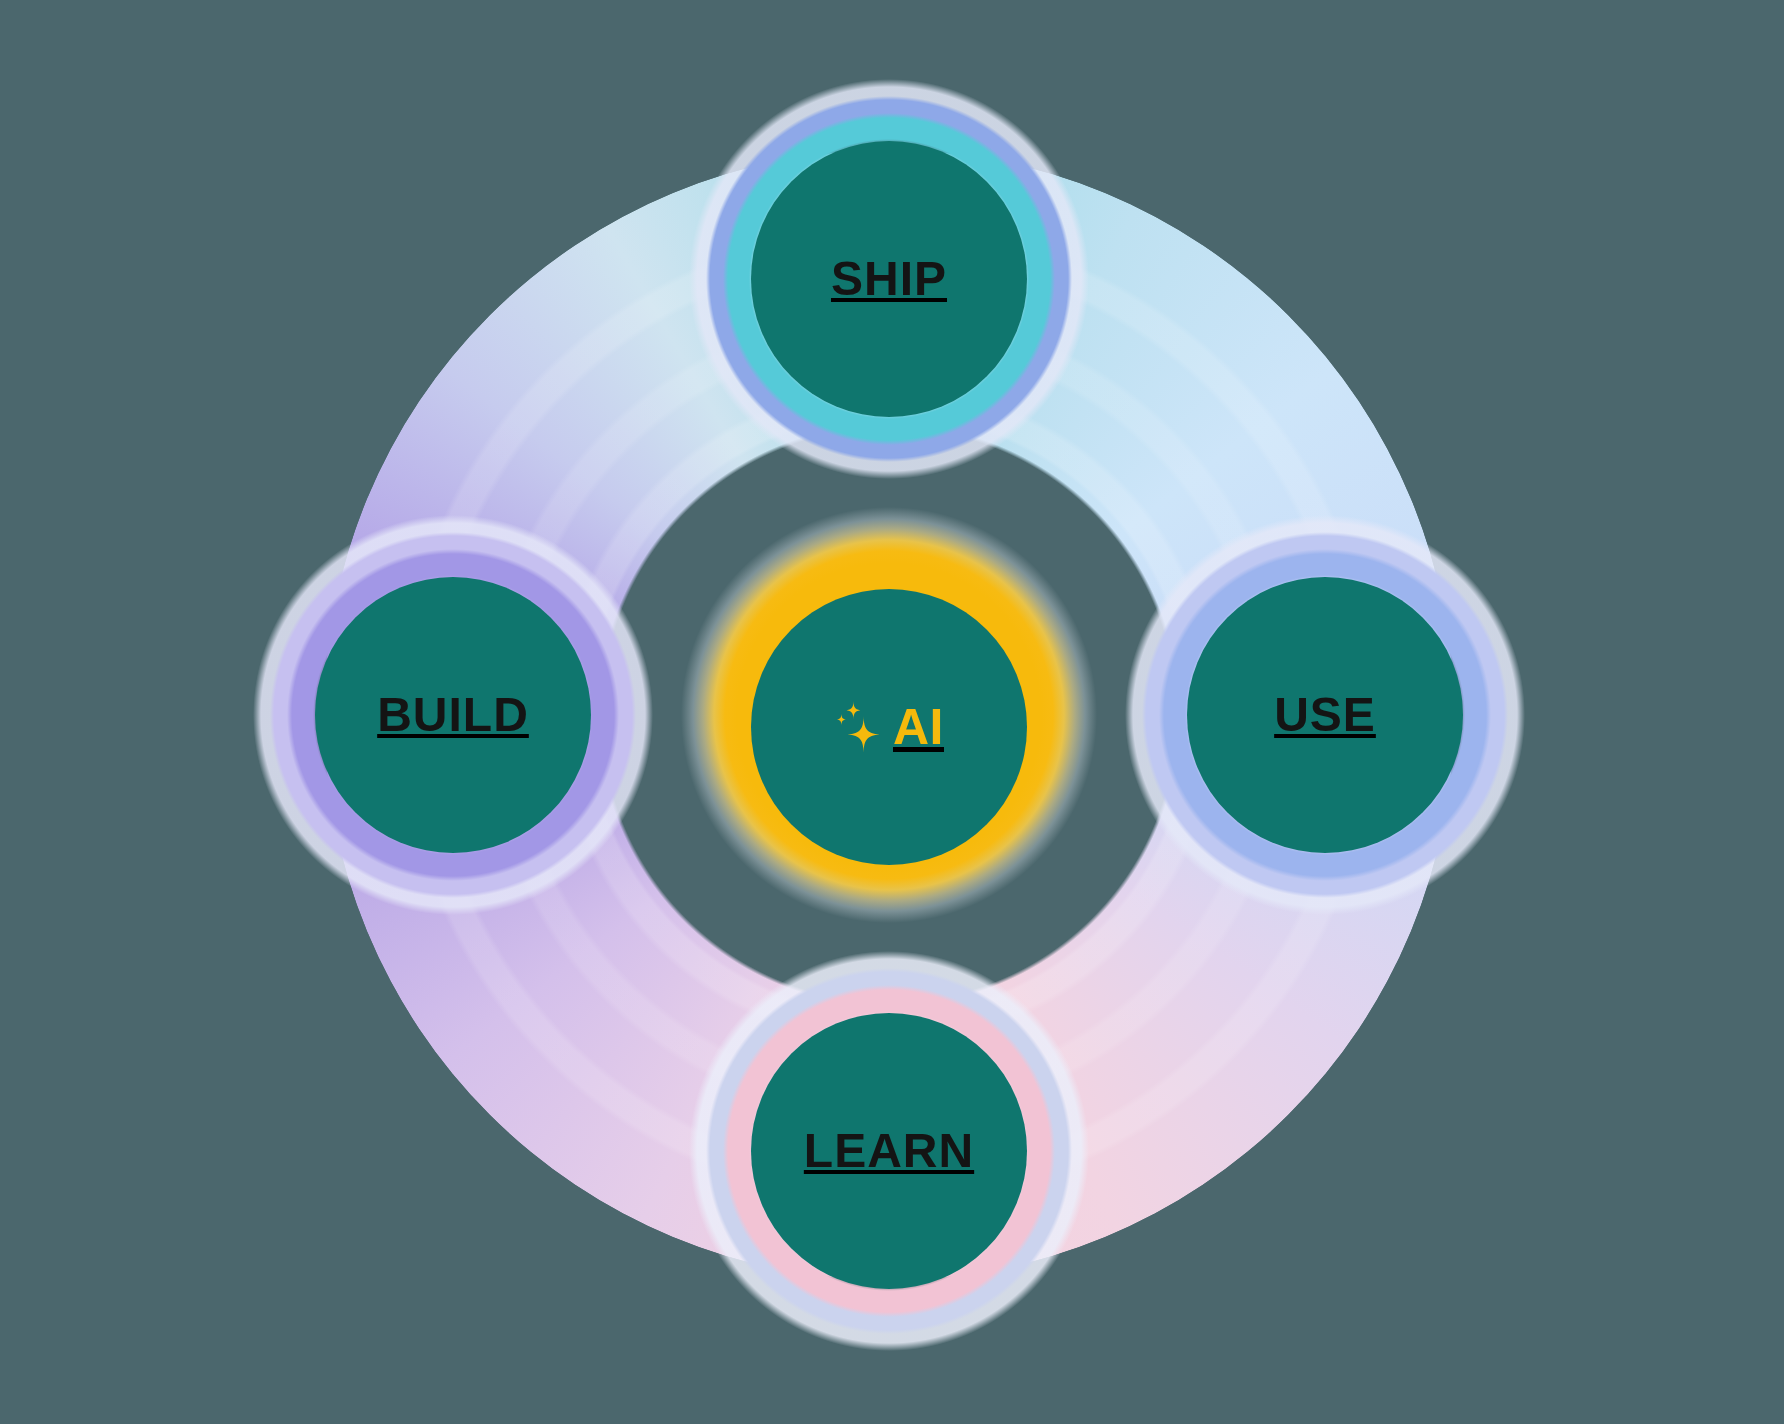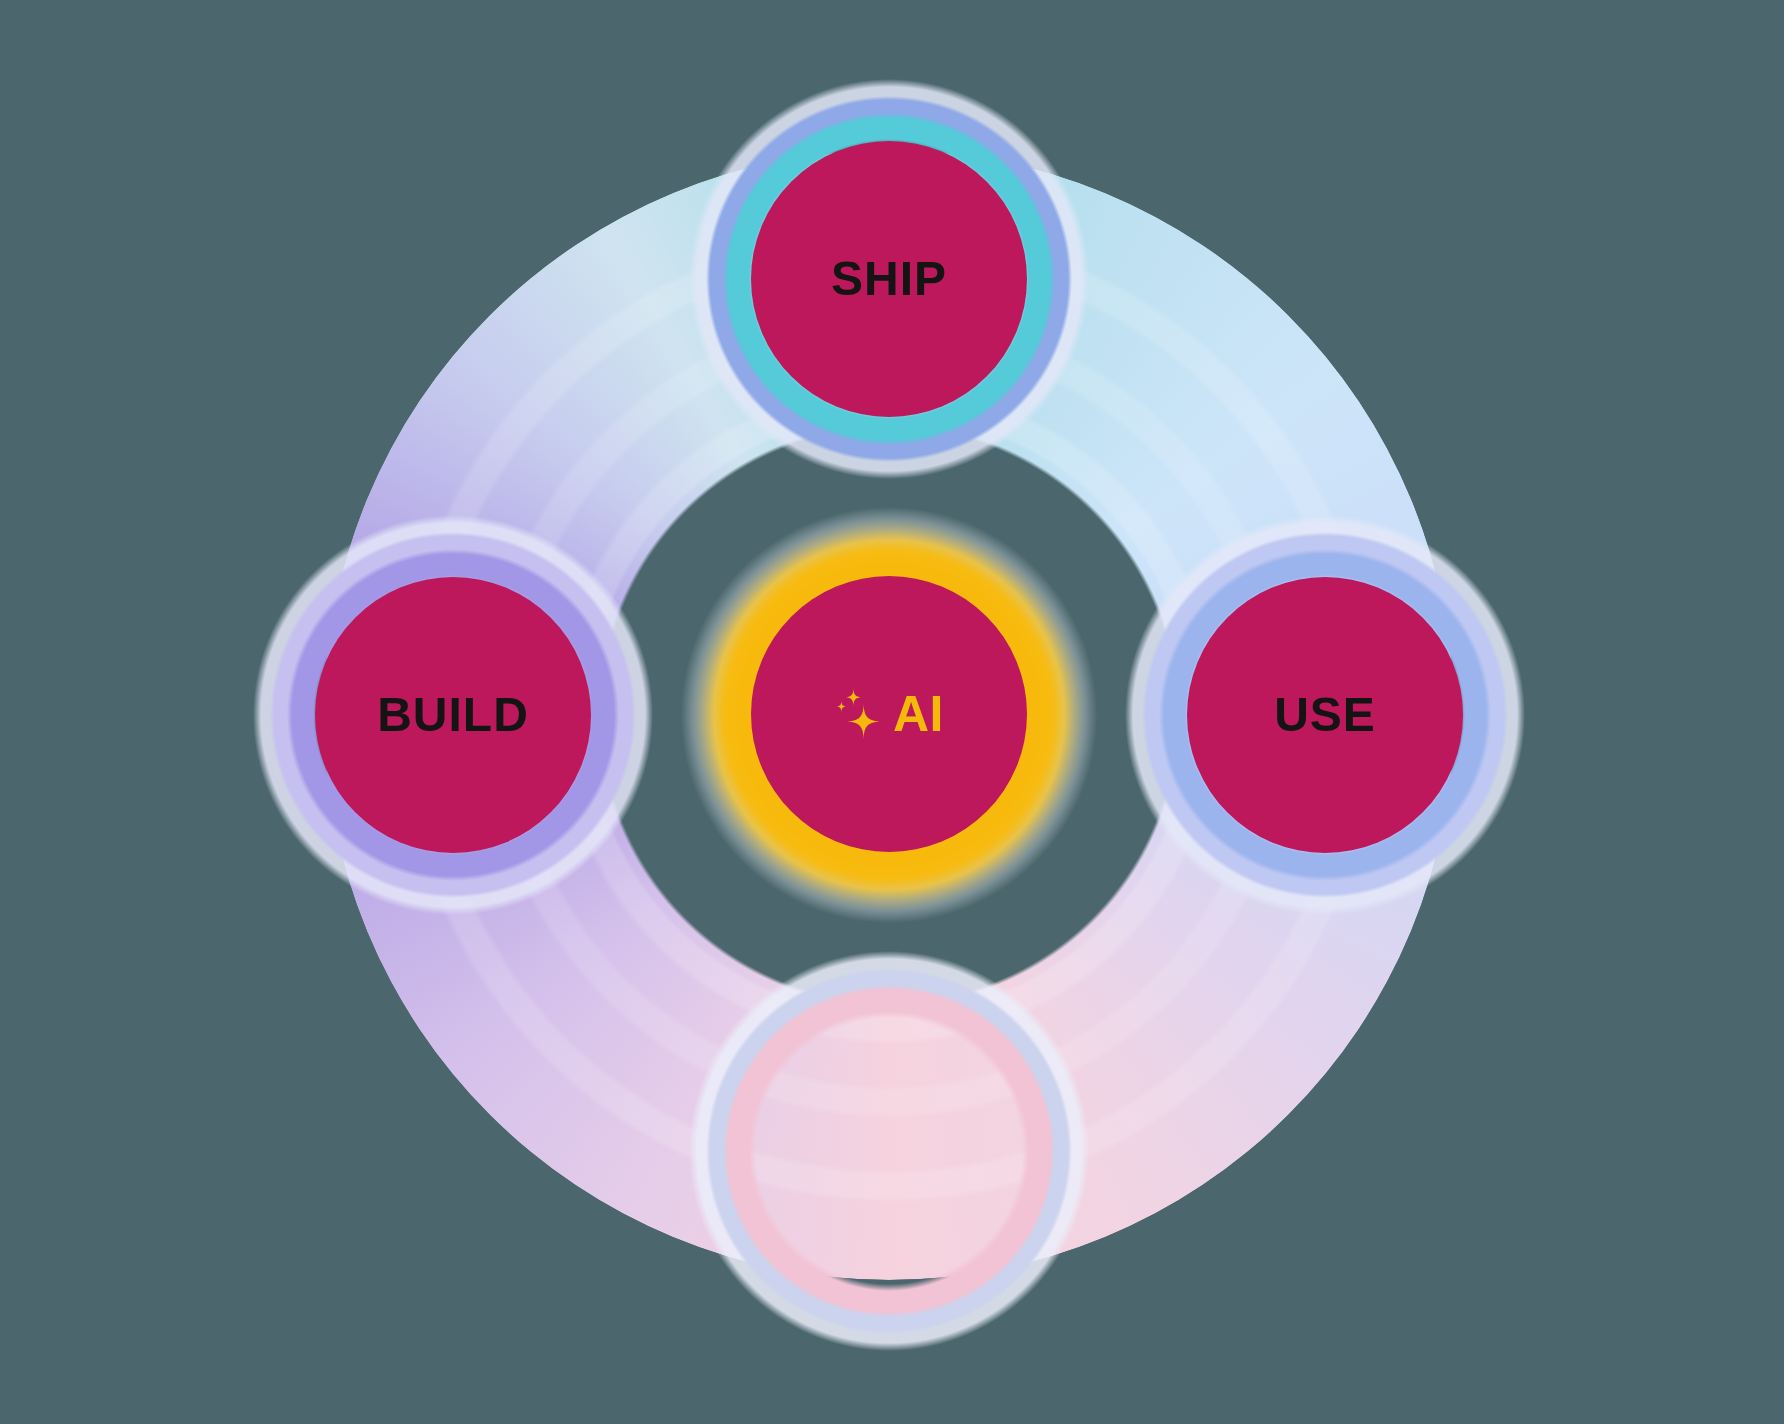--- a/index.html
+++ b/index.html
@@ -75,28 +75,28 @@
       #F7BA0C 0 152px, #F7BB12 164px,
       rgba(249,205,70,0.9) 175px,
       rgba(250,225,150,0.55) 186px,
       rgba(238,243,248,0.30) 196px,
       rgba(238,243,248,0) 208px);
   }
 
   
   .node, .center-circle {
     width: 276px; height: 276px; border-radius: 50%;
-    background: #be185d;
-    display: flex; align-items: center; justify-content: center;
+    background: #0f766e;
+    display: flex; align-items: center; justify-content: center; text-decoration: underline;
   }
   .node-ship  { left: 751px;  top: 141px; }
   .node-use   { left: 1187px; top: 577px; text-align: right; }
   .node-learn { left: 751px;  top: 1013px; }
   .node-build { left: 315px;  top: 577px; justify-content: center; }
-  .center-circle { left: 751px; top: 576px; gap: 9px; }
+  .center-circle { left: 751px; top: 589px; gap: 9px; }
 
   .node-label {
     position: static;
     font-size: 48px; font-weight: 700; letter-spacing: 1px;
     color: #141414; line-height: 1;
   }
   .ai-label {
     position: static;
     font-size: 50px; font-weight: 700; letter-spacing: 0.5px;
     color: #F5B90C; line-height: 1;
@@ -118,20 +118,23 @@
   <div class="glow"></div>
 
   <div class="node node-ship">
     <span class="node-label">SHIP</span>
   </div>
 
   <div class="node node-use">
     <span class="node-label">USE</span>
   </div>
 
+  <div class="node node-learn">
+    <span class="node-label">LEARN</span>
+  </div>
 
   <div class="node node-build">
     <span class="node-label">BUILD</span>
   </div>
 
   <div class="center-circle">
     <svg class="sparkle" viewBox="-2 0 54 58" xmlns="http://www.w3.org/2000/svg" aria-hidden="true">
       <path d="M30,17 C30,32 35,37 50,37 C35,37 30,42 30,57 C30,42 25,37 10,37 C25,37 30,32 30,17 Z"></path>
       <path d="M19,1 C19,8.5 21.5,11 29,11 C21.5,11 19,13.5 19,21 C19,13.5 16.5,11 9,11 C16.5,11 19,8.5 19,1 Z"></path>
       <path d="M6,14.5 C6,19.4 7.6,21 12.5,21 C7.6,21 6,22.6 6,27.5 C6,22.6 4.4,21 -0.5,21 C4.4,21 6,19.4 6,14.5 Z"></path>

